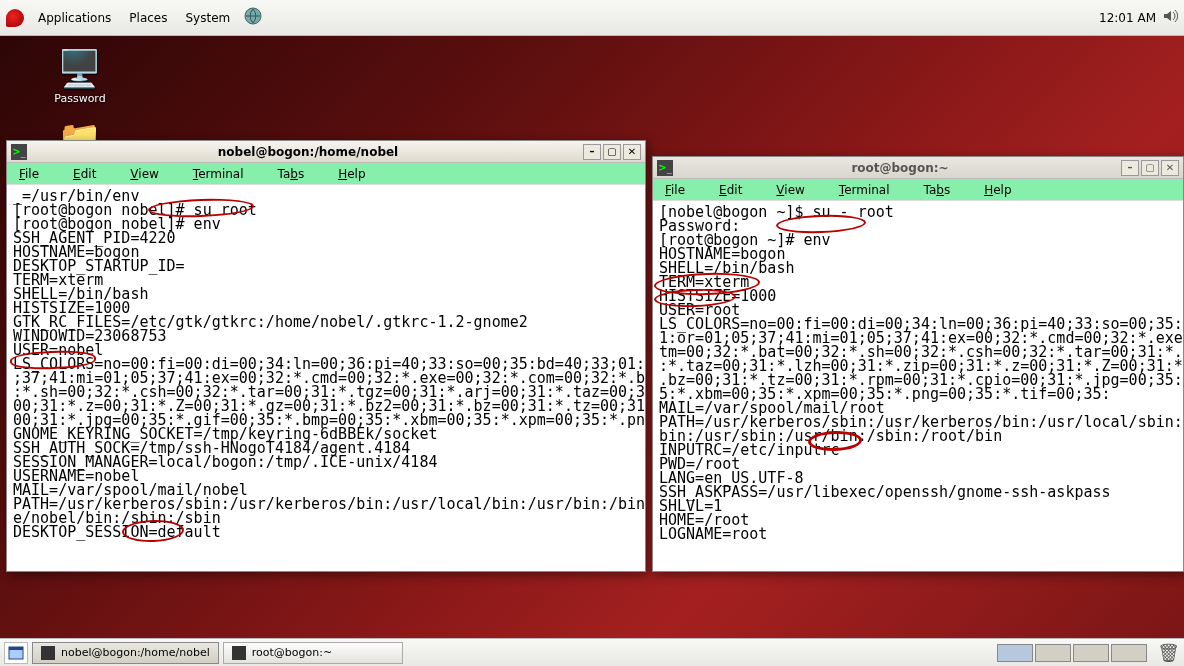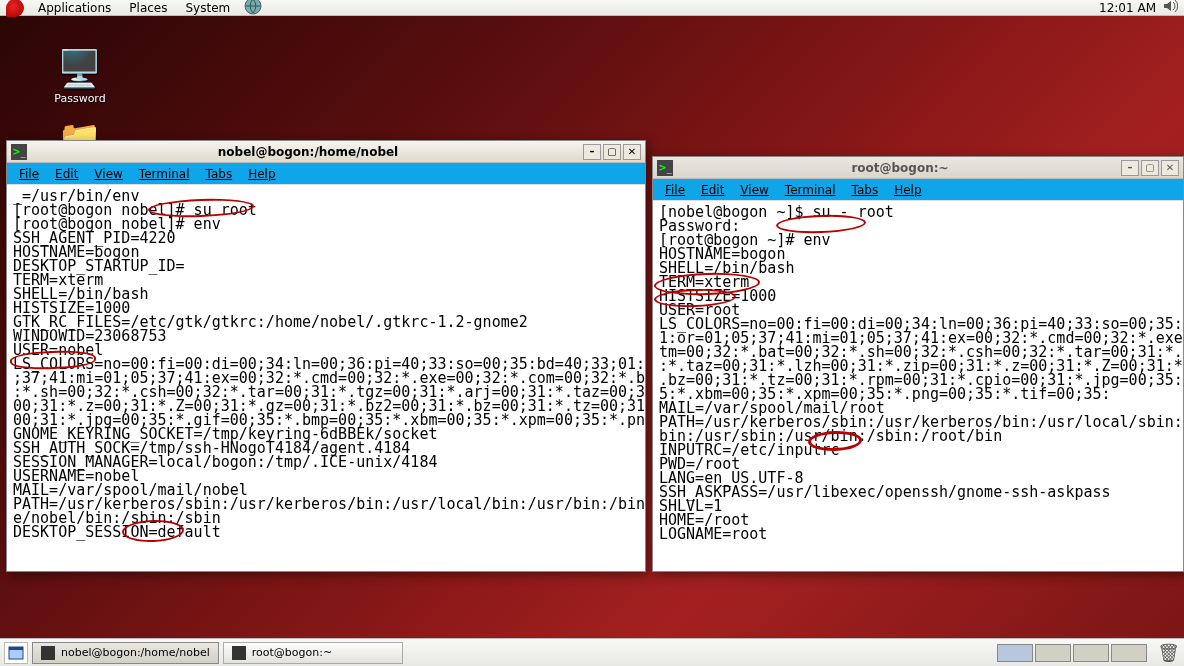--- a/index.html
+++ b/index.html
@@ -5,21 +5,21 @@
   * { box-sizing: border-box; margin: 0; padding: 0; }
   body {
     width: 1184px; height: 666px;
     font-family: "DejaVu Sans", sans-serif;
     font-size: 12px;
     background: linear-gradient(135deg, #2a0505 0%, #5a0e0e 30%, #8a1818 55%, #a42020 70%, #7a1515 100%);
     overflow: hidden; position: relative; color: #000;
   }
   
   .top-panel {
-    position: absolute; top:0; left:0; right:0; height:16px;
+    position: absolute; top:0; left:0; right:0; height:36px;
     background: linear-gradient(#f8f8f6, #e8e8e4);
     border-bottom:1px solid #bbb;
     display:flex; align-items:center; padding:0 6px; gap:2px;
   }
   .rh-logo { width:18px;height:18px;background:radial-gradient(circle at 40% 40%,#e22,#900);border-radius:50% 50% 50% 10%;margin-right:4px;}
   .menu-item { padding:3px 8px; cursor:default; }
   .panel-right { margin-left:auto; display:flex; align-items:center; gap:6px;}
   .vol-icon svg { width:16px; height:16px; }
   
   .desktop-icon { position:absolute; width:80px; text-align:center; color:#fff; font-size:11px; text-shadow:0 1px 2px #000;}
@@ -38,21 +38,21 @@
     font-weight:bold; font-size:12px;
   }
   .titlebar.inactive { background:linear-gradient(#e9e7e1,#d9d6cd); color:#555; font-weight:bold;}
   .title-icon { width:16px;height:16px;background:#444;margin-right:6px; display:inline-flex;align-items:center;justify-content:center;color:#0f0;font-size:10px;}
   .title-text { flex:1; text-align:center; }
   .win-btns { display:flex; gap:2px;}
   .win-btn {
     width:18px;height:16px;border:1px solid #999;background:#ece9df;
     display:flex;align-items:center;justify-content:center;font-size:10px;line-height:1;
   }
-  .menubar { height:22px; background:#0ea5e9; display:flex; align-items:center; padding:0 4px; gap:0; border-bottom:1px solid #ddd;text-decoration:underline;}
+  .menubar { height:22px; background:#86efac; display:flex; align-items:center; padding:0 4px; gap:18px; border-bottom:1px solid #ddd;}
   .menubar .m { padding:2px 8px; }
   .menubar .m u { text-decoration:underline;}
   .term-body {
     background:#fff; flex:1; font-family:"DejaVu Sans Mono","Courier New",monospace;
     font-size:15px; line-height:14px; padding:4px 6px; overflow:hidden; white-space:pre;
     letter-spacing:0px;
   }
   
   .win-left { top:140px; left:6px; width:640px; height:432px; }
   

